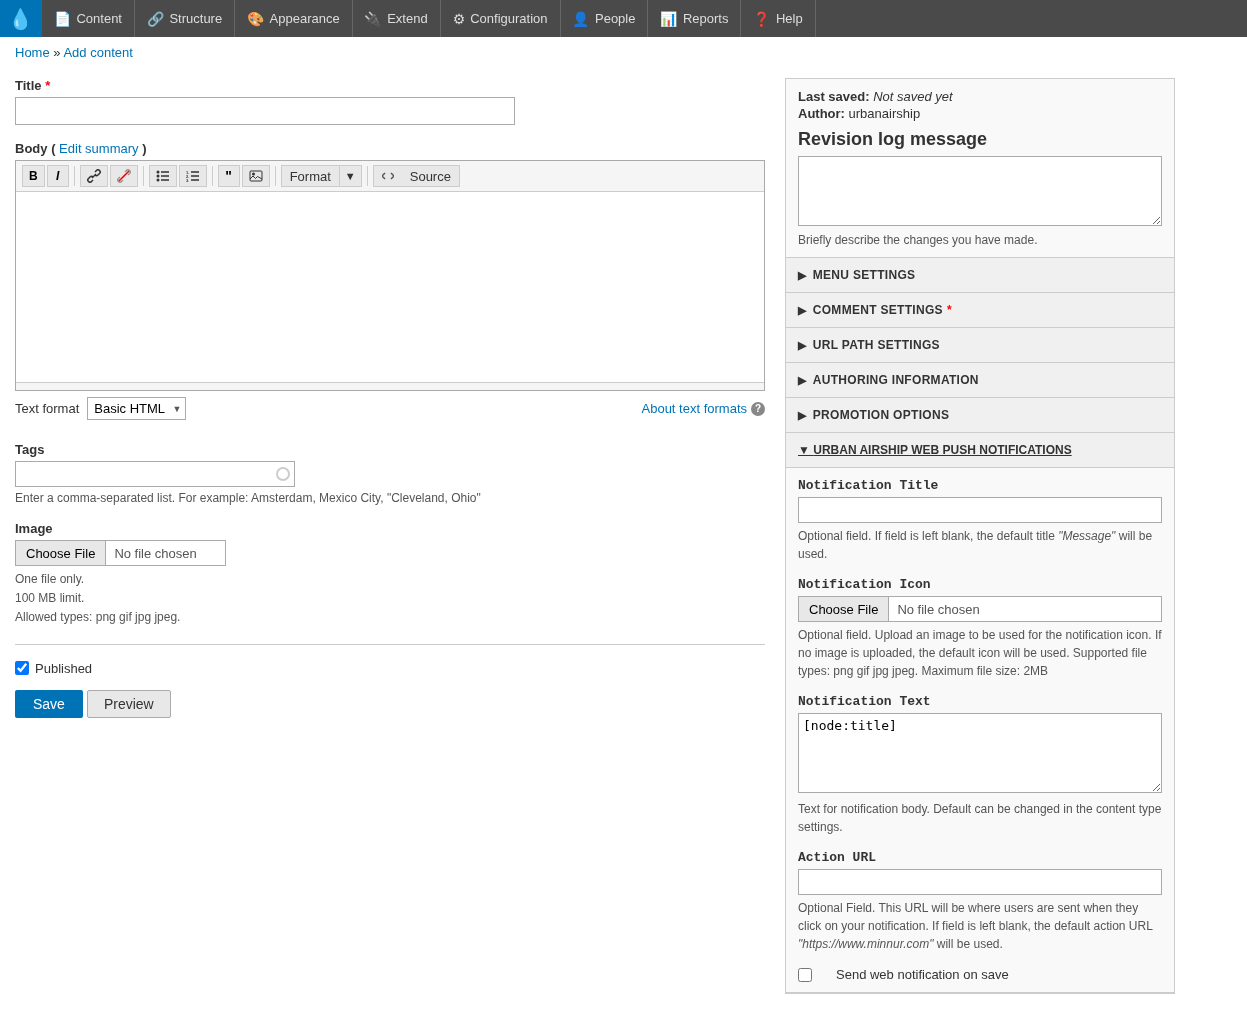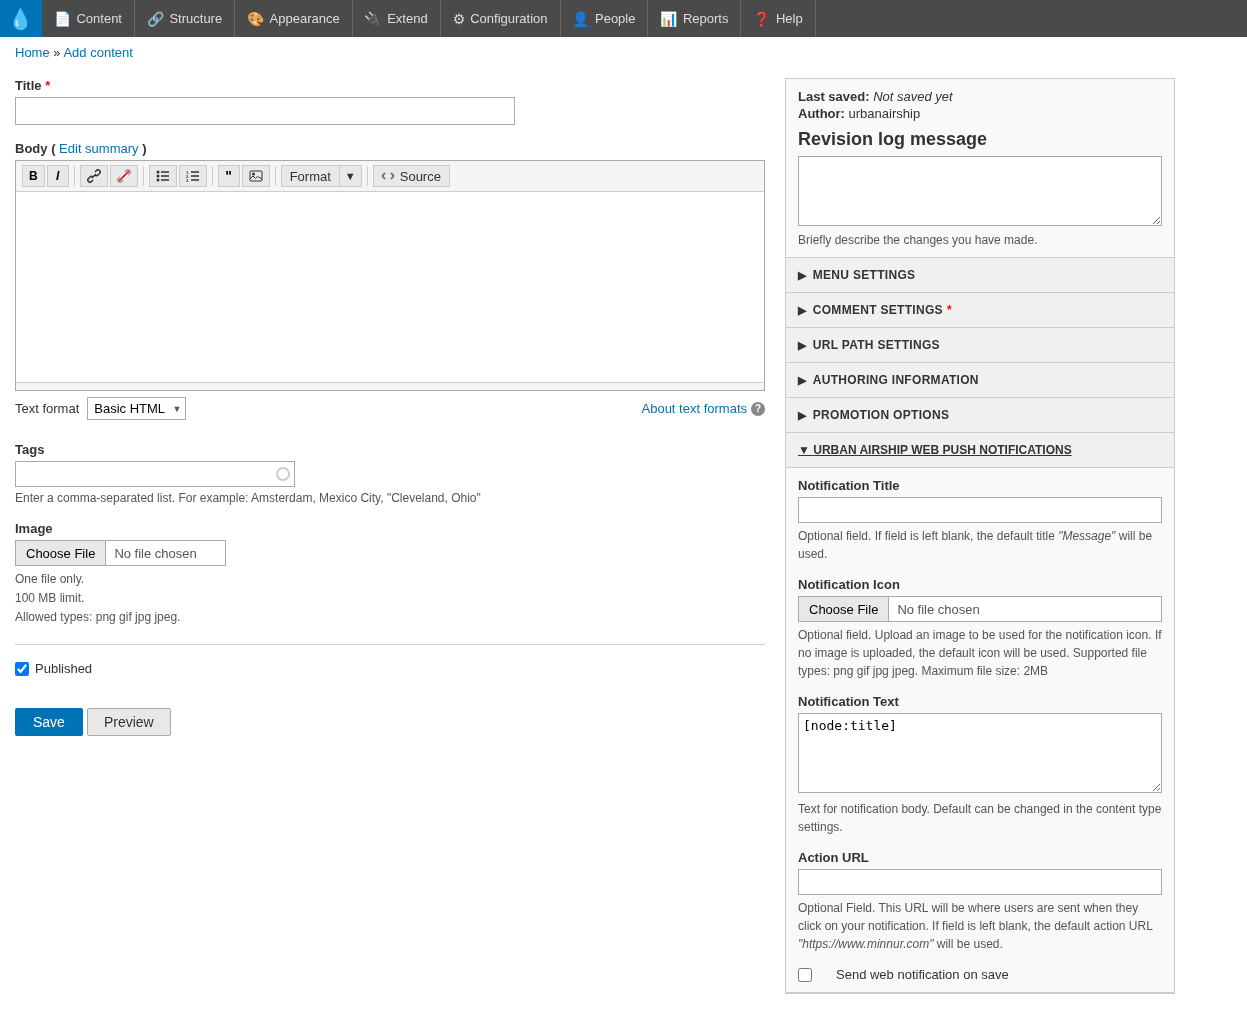--- a/index.html
+++ b/index.html
@@ -139,21 +139,21 @@
     }
     .toolbar-source {
       background: #e8e8e8;
       border: 1px solid #ccc;
       padding: 2px 8px;
       font-size: 13px;
       height: 22px;
       display: inline-flex;
       align-items: center;
       cursor: pointer;
-      gap: 6px;
+      gap: 16px;
     }
 
     .editor-body {
       min-height: 190px;
       padding: 8px;
       background: #fff;
     }
     .editor-resize {
       background: #f5f5f5;
       border-top: 1px solid #ccc;
@@ -280,23 +280,23 @@
     
     .field-divider {
       border: none;
       border-top: 1px solid #ccc;
       margin: 16px 0;
     }
 
     
     .published-field {
       display: flex;
-      align-items: flex-end;
+      align-items: center;
       gap: 6px;
-      margin-bottom: 32px;
+      margin-bottom: 14px;
     }
     .published-field input[type="checkbox"] { width: 14px; height: 14px; }
     .published-field label { font-size: 13px; }
 
     
     .action-buttons {
       display: flex;
       gap: 4px;
       align-items: center;
     }
@@ -370,21 +370,21 @@
       font-weight: bold;
       color: #333;
       text-transform: uppercase;
       border-bottom: 1px solid #ccc;
       text-decoration: underline;
       cursor: pointer;
     }
     .ua-content { padding: 10px 12px; }
 
     .rp-field { margin-bottom: 14px; }
-    .rp-field-label { font-size: 13px; font-weight: bold; margin-bottom: 4px; }
+    .rp-field-label { font-size: 13px; font-weight: bold; margin-bottom: 4px; font-family: Liberation Mono, monospace; }
     .rp-input {
       width: 100%;
       height: 26px;
       border: 1px solid #aaa;
       padding: 2px 5px;
       font-size: 13px;
     }
     .rp-hint { font-size: 12px; color: #555; margin-top: 4px; line-height: 1.5; }
     .rp-hint em { font-style: italic; }
 

